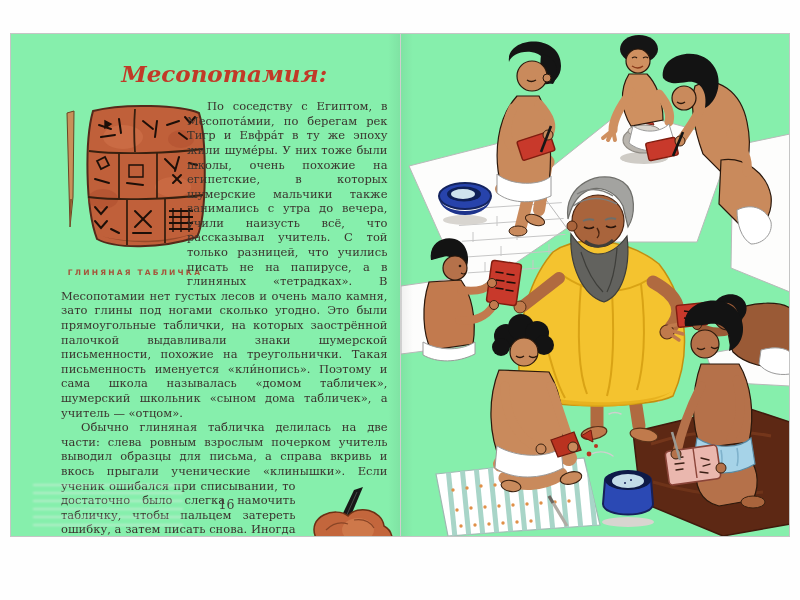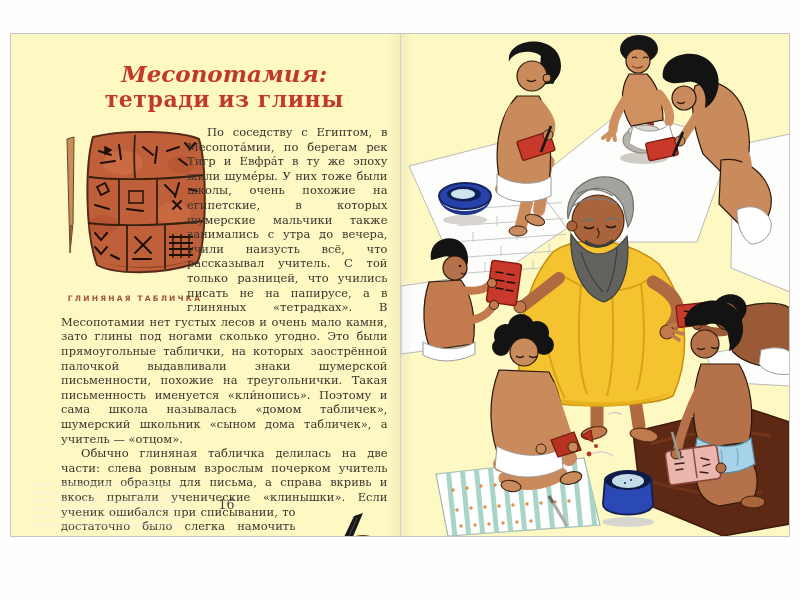--- a/index.html
+++ b/index.html
@@ -1,20 +1,20 @@
 <!DOCTYPE html>
 <html><head>
 <meta charset="utf-8">
 <style>
   html,body{margin:0;padding:0;background:#ffffff;}
   .stage{position:relative;width:800px;height:600px;background:#fefefe;overflow:hidden;
          font-family:"DejaVu Serif", serif;}
   .book{position:absolute;left:10px;top:33px;width:778px;height:502px;background:#fff;
         border:1px solid #c5c5c5;display:flex;}
-  .page{position:relative;width:389px;height:502px;background:#fef9c3;overflow:hidden;}
+  .page{position:relative;width:389px;height:502px;background:#86efac;overflow:hidden;}
   .page-left{border-right:1px solid #cfcfcf;}
   .page-left::after{content:"";position:absolute;right:0;top:0;bottom:0;width:12px;
         background:linear-gradient(to left, rgba(0,0,0,.05), rgba(0,0,0,0));pointer-events:none;}
   .page-right::before{content:"";position:absolute;left:0;top:0;bottom:0;width:12px;
         background:linear-gradient(to right, rgba(0,0,0,.05), rgba(0,0,0,0));pointer-events:none;z-index:5;}
   .left-inner{position:absolute;inset:0;padding:26px 12px 0 50px;}
   .title{color:#c13a28;text-align:center;margin:0 0 12px 0;line-height:1.18;}
   .title .t1{font-style:italic;font-size:23px;display:block;}
   .title .t2{font-style:normal;font-size:22px;display:block;letter-spacing:.5px;}
   .bodytext{font-size:11.5px;line-height:14.6px;color:#3b342e;text-align:justify;}
@@ -38,21 +38,20 @@
 </head>
 <body>
 
 <div class="stage">
   <div class="book">
 
     <div class="page page-left">
       <div class="left-inner">
         <h1 class="title">
           <span class="t1">Месопотамия:</span>
-          <span class="t2">тетради из глины</span>
         </h1>
 
         <div class="bodytext">
           <figure class="fig-tablet" style="margin-block:0;margin-inline:0;float:left;">
             <svg viewBox="0 0 148 152">
 
               <g>
                 <polygon points="6,14 13,12 12,98 9,128" fill="#c89059" stroke="#6b4423" stroke-width="1"></polygon>
                 <polygon points="9,100 11,100 9,128" fill="#8a5a2c"></polygon>
               </g>

